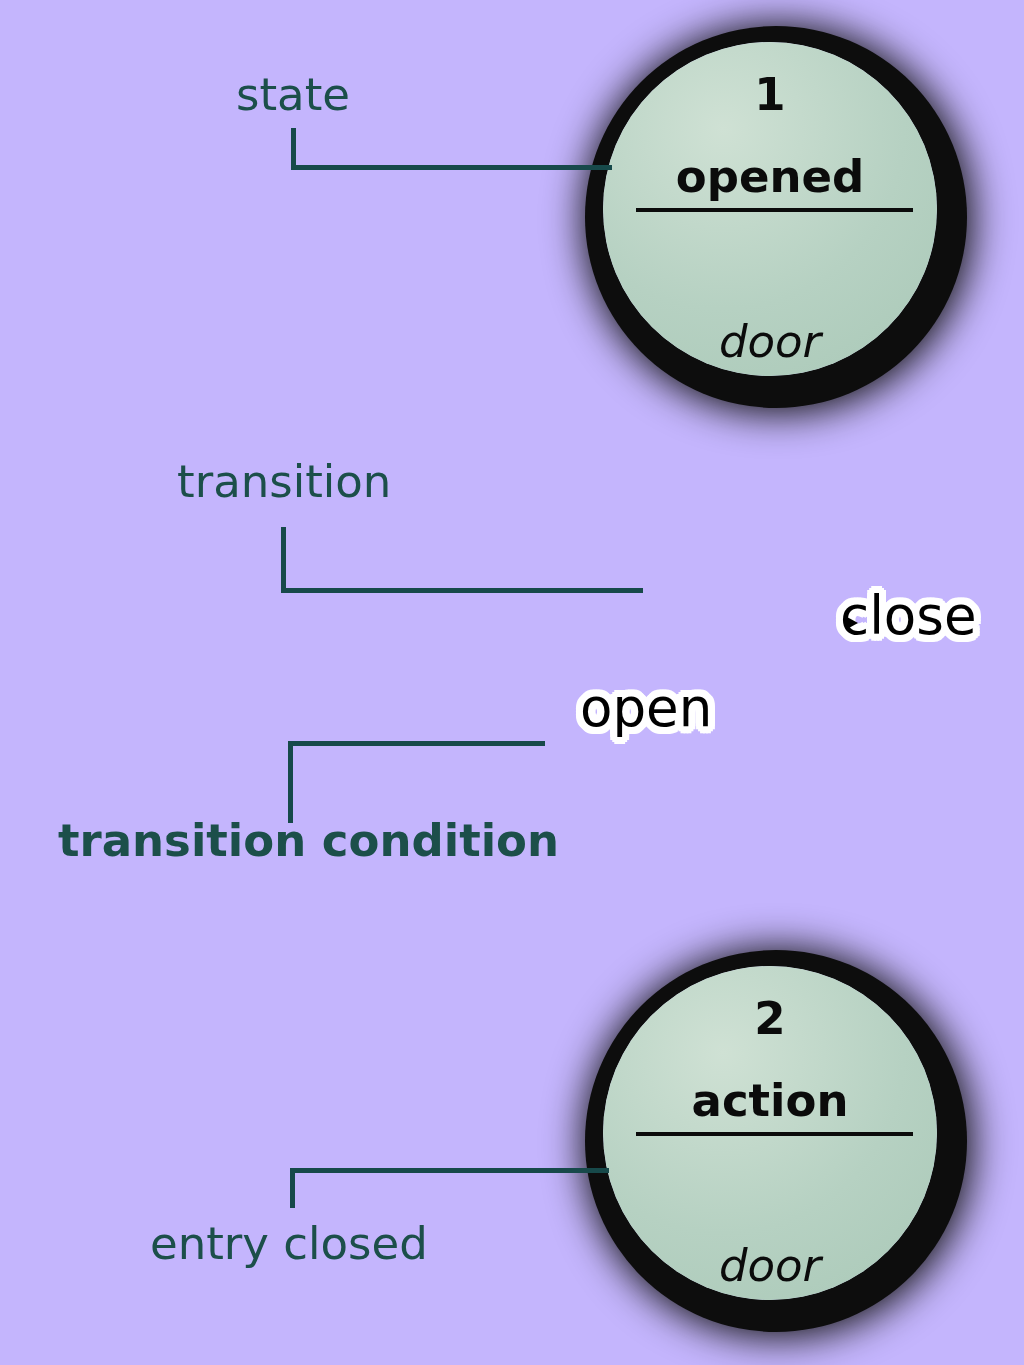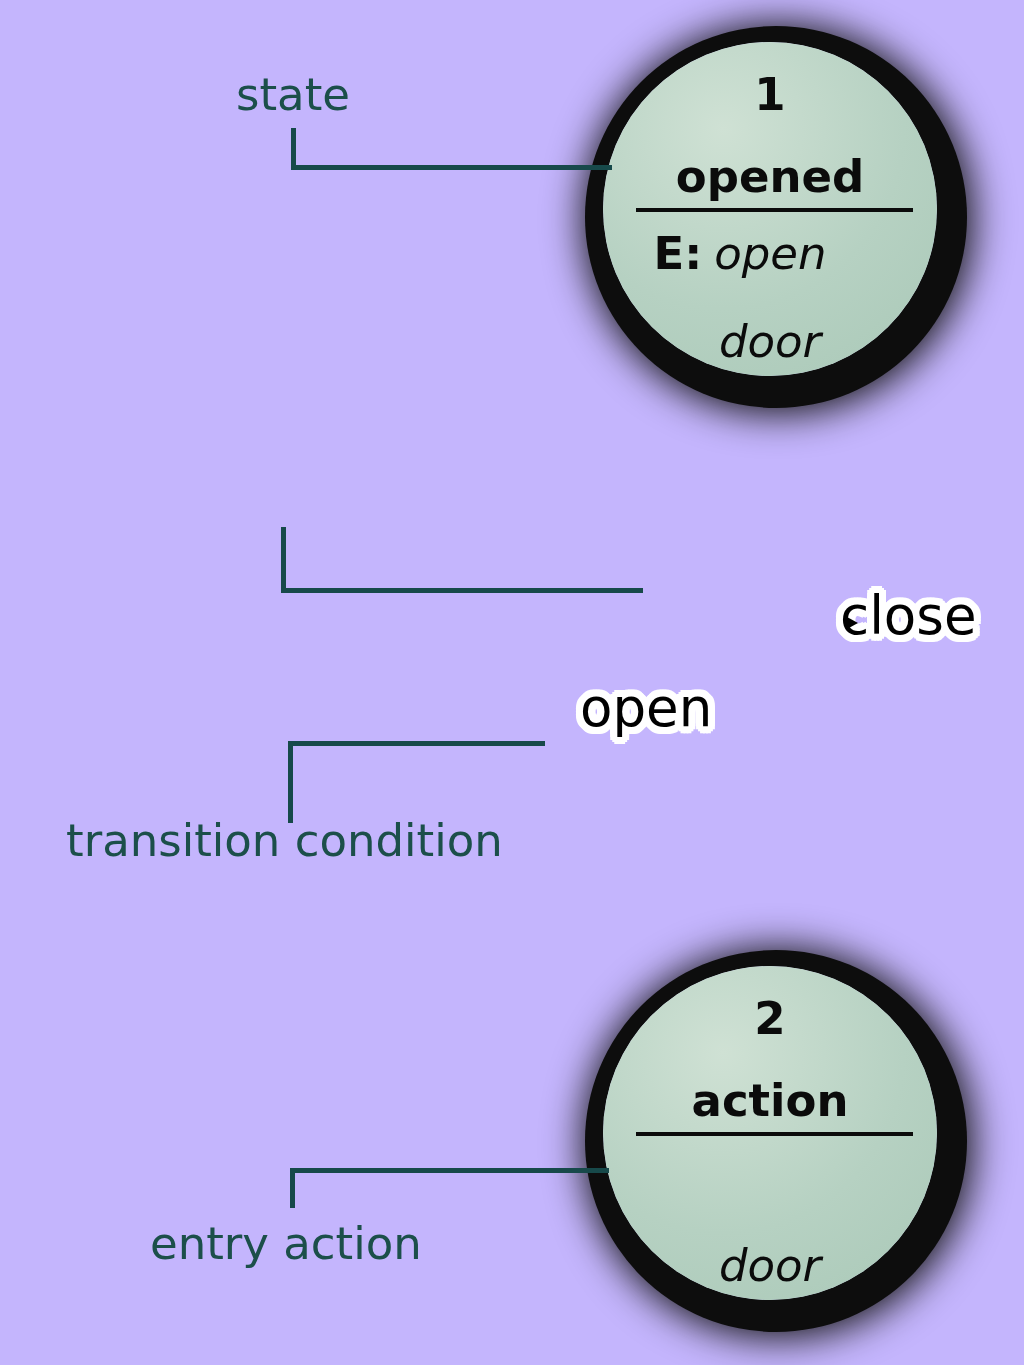--- a/index.html
+++ b/index.html
@@ -95,42 +95,40 @@
 </style>
 </head>
 <body>
 
 <div class="canvas">
 
   <div class="ann-label" style="left:236px; top:72px;">state</div>
   <div class="line" style="left:291px; top:128px; width:5px; height:42px;"></div>
   <div class="line" style="left:291px; top:165px; width:321px; height:5px;"></div>
 
+  <div class="ann-label" style="left:177px; top:459px;">transition</div>
   <div class="line" style="left:281px; top:527px; width:5px; height:66px;"></div>
   <div class="line" style="left:281px; top:588px; width:362px; height:5px;"></div>
 
   <div class="line" style="left:288px; top:741px; width:257px; height:5px;"></div>
   <div class="line" style="left:288px; top:741px; width:5px; height:82px;"></div>
-  <div class="ann-label" style="left:66px; top:818px;">transition condition</div>
+  <div class="ann-label" style="left:58px; top:818px;font-weight:bold;">transition condition</div>
 
   <div class="line" style="left:290px; top:1168px; width:319px; height:5px;"></div>
   <div class="line" style="left:290px; top:1168px; width:5px; height:40px;"></div>
-  <div class="ann-label" style="left:150px; top:1221px;">entry action</div>
+  <div class="ann-label" style="left:150px; top:1221px;">entry closed</div>
 
   <div class="halo-label" style="left:840px; top:589px;">close</div>
   <div class="halo-label" style="left:580px; top:681px;">open</div>
   <div class="arrowhead"></div>
 
   <div class="state-circle" style="left:603px; top:42px;">
     <div class="st-line st-number">1</div>
     <div class="st-line st-name">opened</div>
     <div class="st-divider"></div>
-    <div class="st-line st-entry1">
-      <span class="st-eprefix">E:</span><span class="st-eaction">open</span>
-    </div>
     <div class="st-line st-entry2">door</div>
   </div>
 
   <div class="state-circle" style="left:603px; top:966px;">
     <div class="st-line st-number">2</div>
     <div class="st-line st-name">action</div>
     <div class="st-divider"></div>
     <div class="st-line st-entry2">door</div>
   </div>
 

